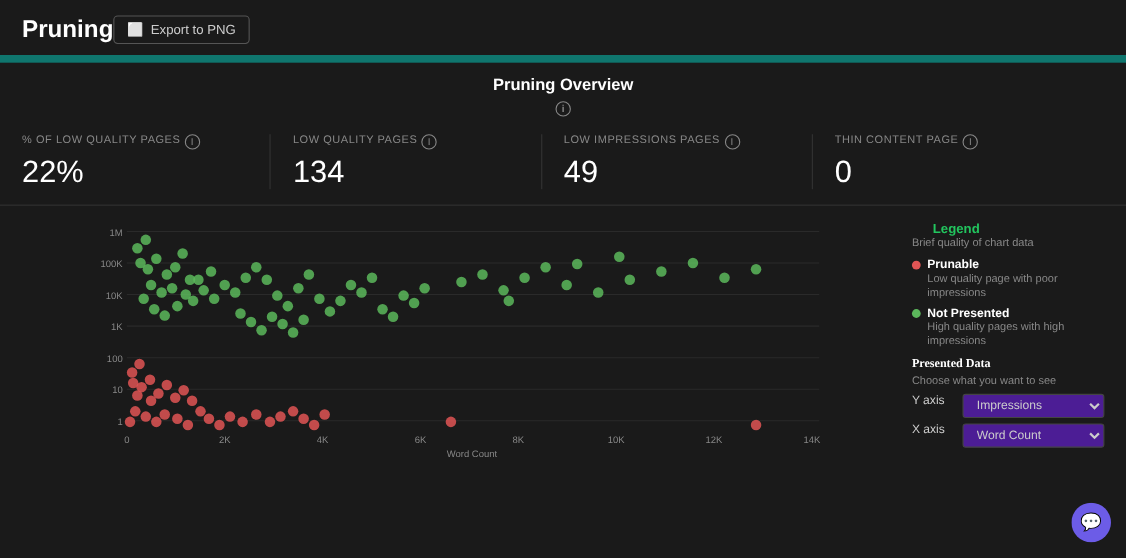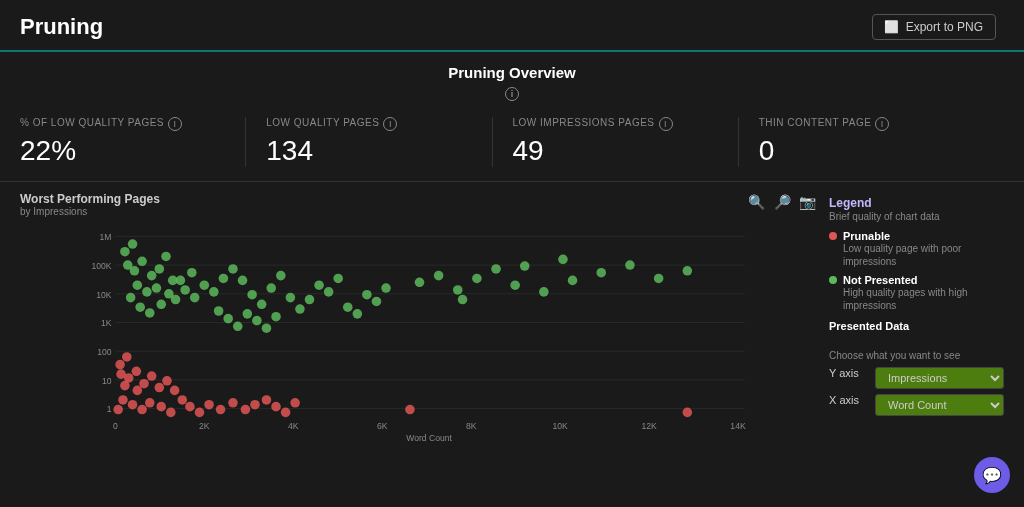--- a/index.html
+++ b/index.html
@@ -8,23 +8,22 @@
       color: #e0e0e0;
       font-family: -apple-system, BlinkMacSystemFont, 'Segoe UI', sans-serif;
       font-size: 13px;
       width: 1024px;
       height: 507px;
       overflow: hidden;
     }
     .header {
       display: flex;
       align-items: center;
-      justify-content: space-between;
-      padding: 14px 28px 10px 20px;
-      border-bottom: 2px solid #0f766e;
+      padding: 14px 6px 10px 20px;
+      border-bottom: 7px solid #0f766e;
     }
     .header-title {
       font-size: 22px;
       font-weight: 700;
       color: #fff;
     }
     .export-btn {
       display: flex;
       align-items: center;
       gap: 6px;
@@ -132,22 +131,23 @@
       height: 100%;
     }
     .legend-panel {
       width: 175px;
       padding: 4px 0;
       flex-shrink: 0;
     }
     .legend-title {
       font-size: 12px;
       font-weight: 700;
-      color: #c4b5fd;
+      color: #22c55e;
       margin-bottom: 1px;
+      margin-left: 19px;
     }
     .legend-subtitle {
       font-size: 10px;
       color: #888;
       margin-bottom: 8px;
     }
     .legend-item {
       display: flex;
       align-items: flex-start;
       gap: 6px;
@@ -171,35 +171,36 @@
     }
     .legend-item-desc {
       font-size: 10px;
       color: #888;
       line-height: 1.3;
     }
     .presented-data-title {
       font-size: 11px;
       font-weight: 700;
       color: #fff;
-      margin: 8px 0 18px 0;
+      margin: 8px 0 4px 0;
+      font-family: Liberation Serif, serif;
     }
     .axis-selector-row {
       display: flex;
       align-items: flex-start;
       justify-content: space-between;
       margin-bottom: 5px;
     }
     .axis-label {
       font-size: 11px;
       color: #ccc;
       min-width: 40px;
     }
     .axis-select {
-      background: #4d7c0f;
+      background: #4c1d95;
       border: 1px solid #444;
       color: #ccc;
       padding: 3px 8px;
       border-radius: 3px;
       font-size: 11px;
       cursor: pointer;
       flex: 1;
       margin-left: 6px;
     }
     .chat-bubble {
@@ -260,31 +261,20 @@
     <div class="metric-label">
       <span>THIN CONTENT PAGE</span>
       <span class="info-icon">i</span>
     </div>
     <div class="metric-value">0</div>
   </div>
 </div>
 
 <div class="chart-section">
   <div class="chart-container">
-    <div style="display:flex;justify-content:space-between;align-items:flex-start;">
-      <div>
-        <div class="chart-title">Worst Performing Pages</div>
-        <div class="chart-subtitle">by Impressions</div>
-      </div>
-      <div class="chart-controls">
-        <button class="chart-ctrl-btn" title="Zoom in">🔍</button>
-        <button class="chart-ctrl-btn" title="Zoom out">🔎</button>
-        <button class="chart-ctrl-btn" title="Download">📷</button>
-      </div>
-    </div>
     <div class="scatter-plot">
       <svg class="scatter-svg" viewBox="0 0 700 230">
 
         <text x="28" y="18" fill="#888" font-size="9" text-anchor="end">1M</text>
         <text x="28" y="48" fill="#888" font-size="9" text-anchor="end">100K</text>
         <text x="28" y="78" fill="#888" font-size="9" text-anchor="end">10K</text>
         <text x="28" y="108" fill="#888" font-size="9" text-anchor="end">1K</text>
         <text x="28" y="138" fill="#888" font-size="9" text-anchor="end">100</text>
         <text x="28" y="168" fill="#888" font-size="9" text-anchor="end">10</text>
         <text x="28" y="198" fill="#888" font-size="9" text-anchor="end">1</text>

